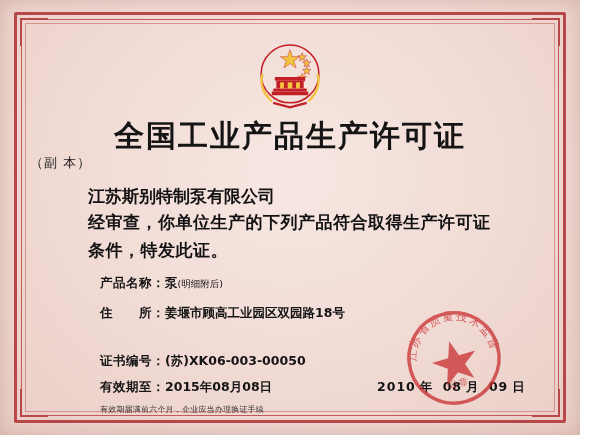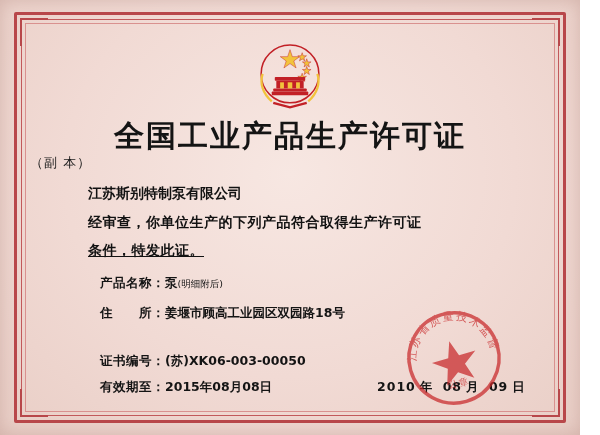--- a/index.html
+++ b/index.html
@@ -94,36 +94,36 @@
     text-align: left;
     font-size: 13px;
     color: #1a1a1a;
     letter-spacing: 1px;
   }
 
   .company {
     position: absolute;
     top: 157px;
     left: 58px;
-    font-size: 14px;
+    font-size: 17px;
     font-weight: bold;
     color: #121212;
   }
   .statement {
     position: absolute;
     top: 180px;
     left: 58px;
     right: 32px;
-    font-size: 14px;
+    font-size: 17px;
     font-weight: bold;
     line-height: 28px;
     color: #121212;
     letter-spacing: 0.5px;
   }
-  .statement .line2 { display: block; text-decoration: underline; }
+  .statement .line2 { display: block; }
 
   .field {
     position: absolute;
     left: 70px;
     font-size: 12.5px;
     color: #141414;
     font-weight: bold;
     white-space: nowrap;
   }
   .field .lbl { letter-spacing: 0.5px; margin-top: 40px; }
@@ -241,20 +241,21 @@
     <div class="field f-valid">
       <span class="lbl">有效期至：</span><span class="val">2015年08月08日</span>
     </div>
 
     <div class="date-line">
       <span>2010</span><span>年</span>
       <span>08</span><span>月</span>
       <span>09</span><span>日</span>
     </div>
 
+    <div class="footnote">有效期届满前六个月，企业应当办理换证手续</div>
 
     <svg class="seal" viewBox="0 0 120 120">
       <defs>
         <path id="sealArc" d="M 16,60 A 44,44 0 0 1 104,60"></path>
         <path id="sealArcBottom" d="M 26,60 A 34,34 0 0 0 94,60"></path>
       </defs>
       <circle cx="60" cy="60" r="52" fill="none" stroke="#c8282a" stroke-width="4"></circle>
       <polygon points="60,40 66.5,58.5 86,58.5 70.3,70 76.3,88.5 60,77 43.7,88.5 49.7,70 34,58.5 53.5,58.5" fill="#c8282a"></polygon>
       <text font-size="13" fill="#c8282a" font-family="'DejaVu Sans','Liberation Sans',sans-serif" letter-spacing="2">
         <textPath href="#sealArc" startOffset="6%">江苏省质量技术监督局</textPath>

